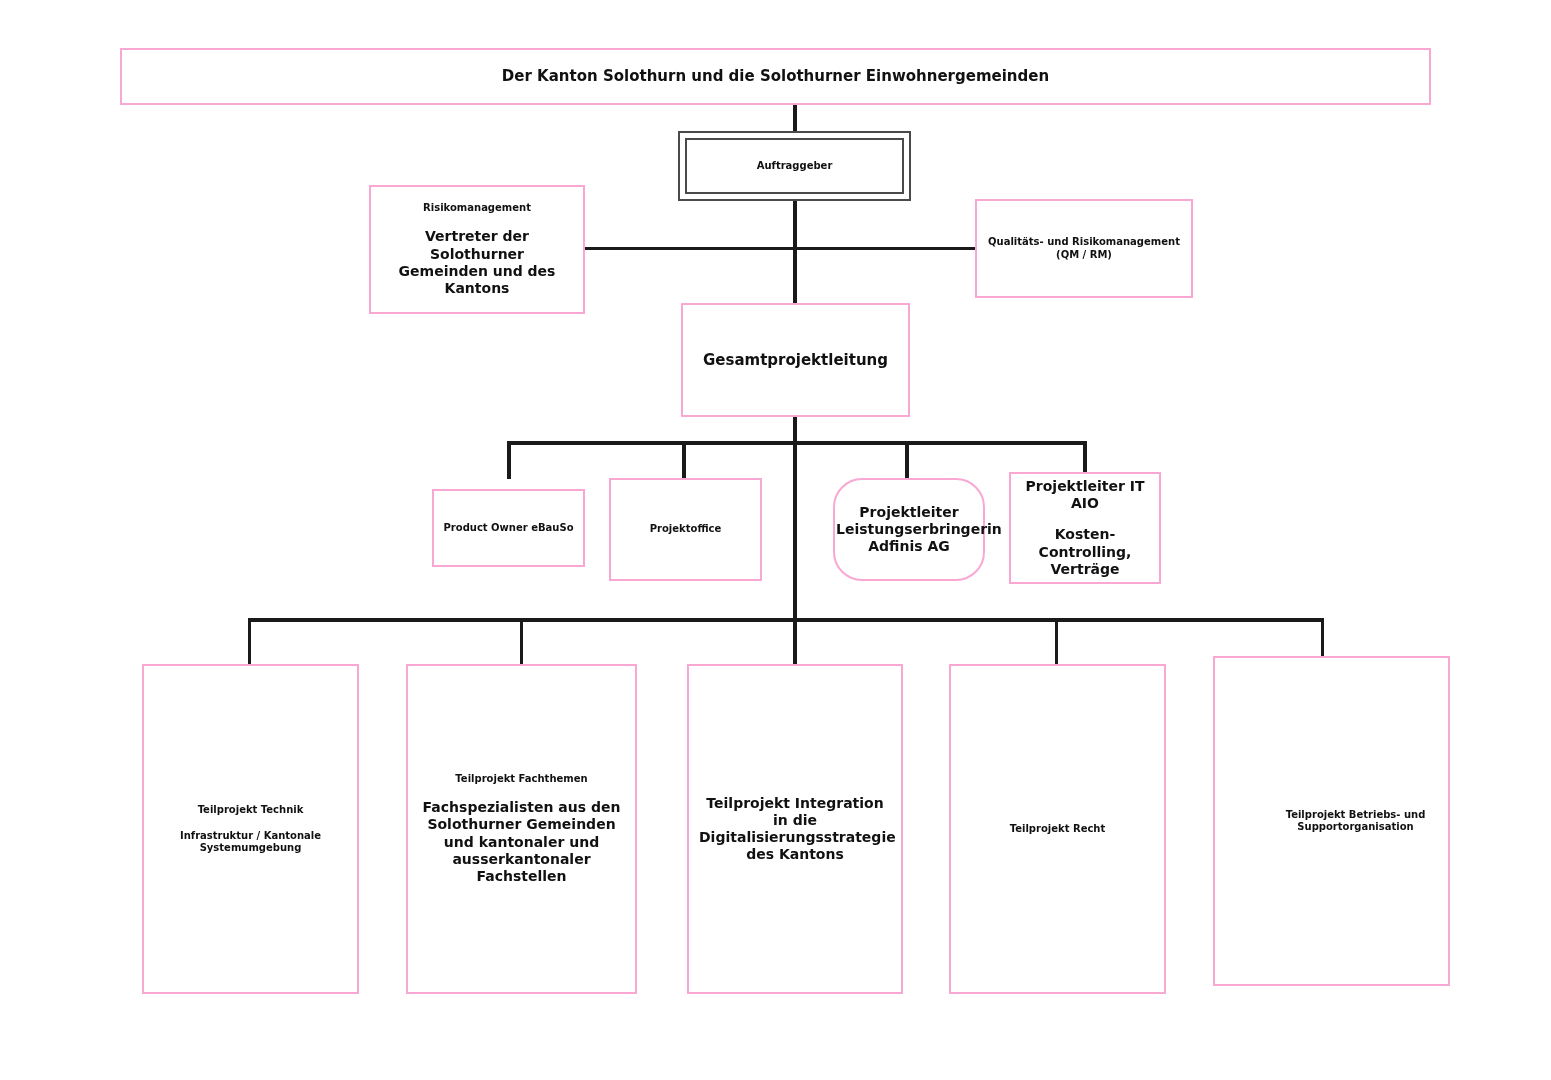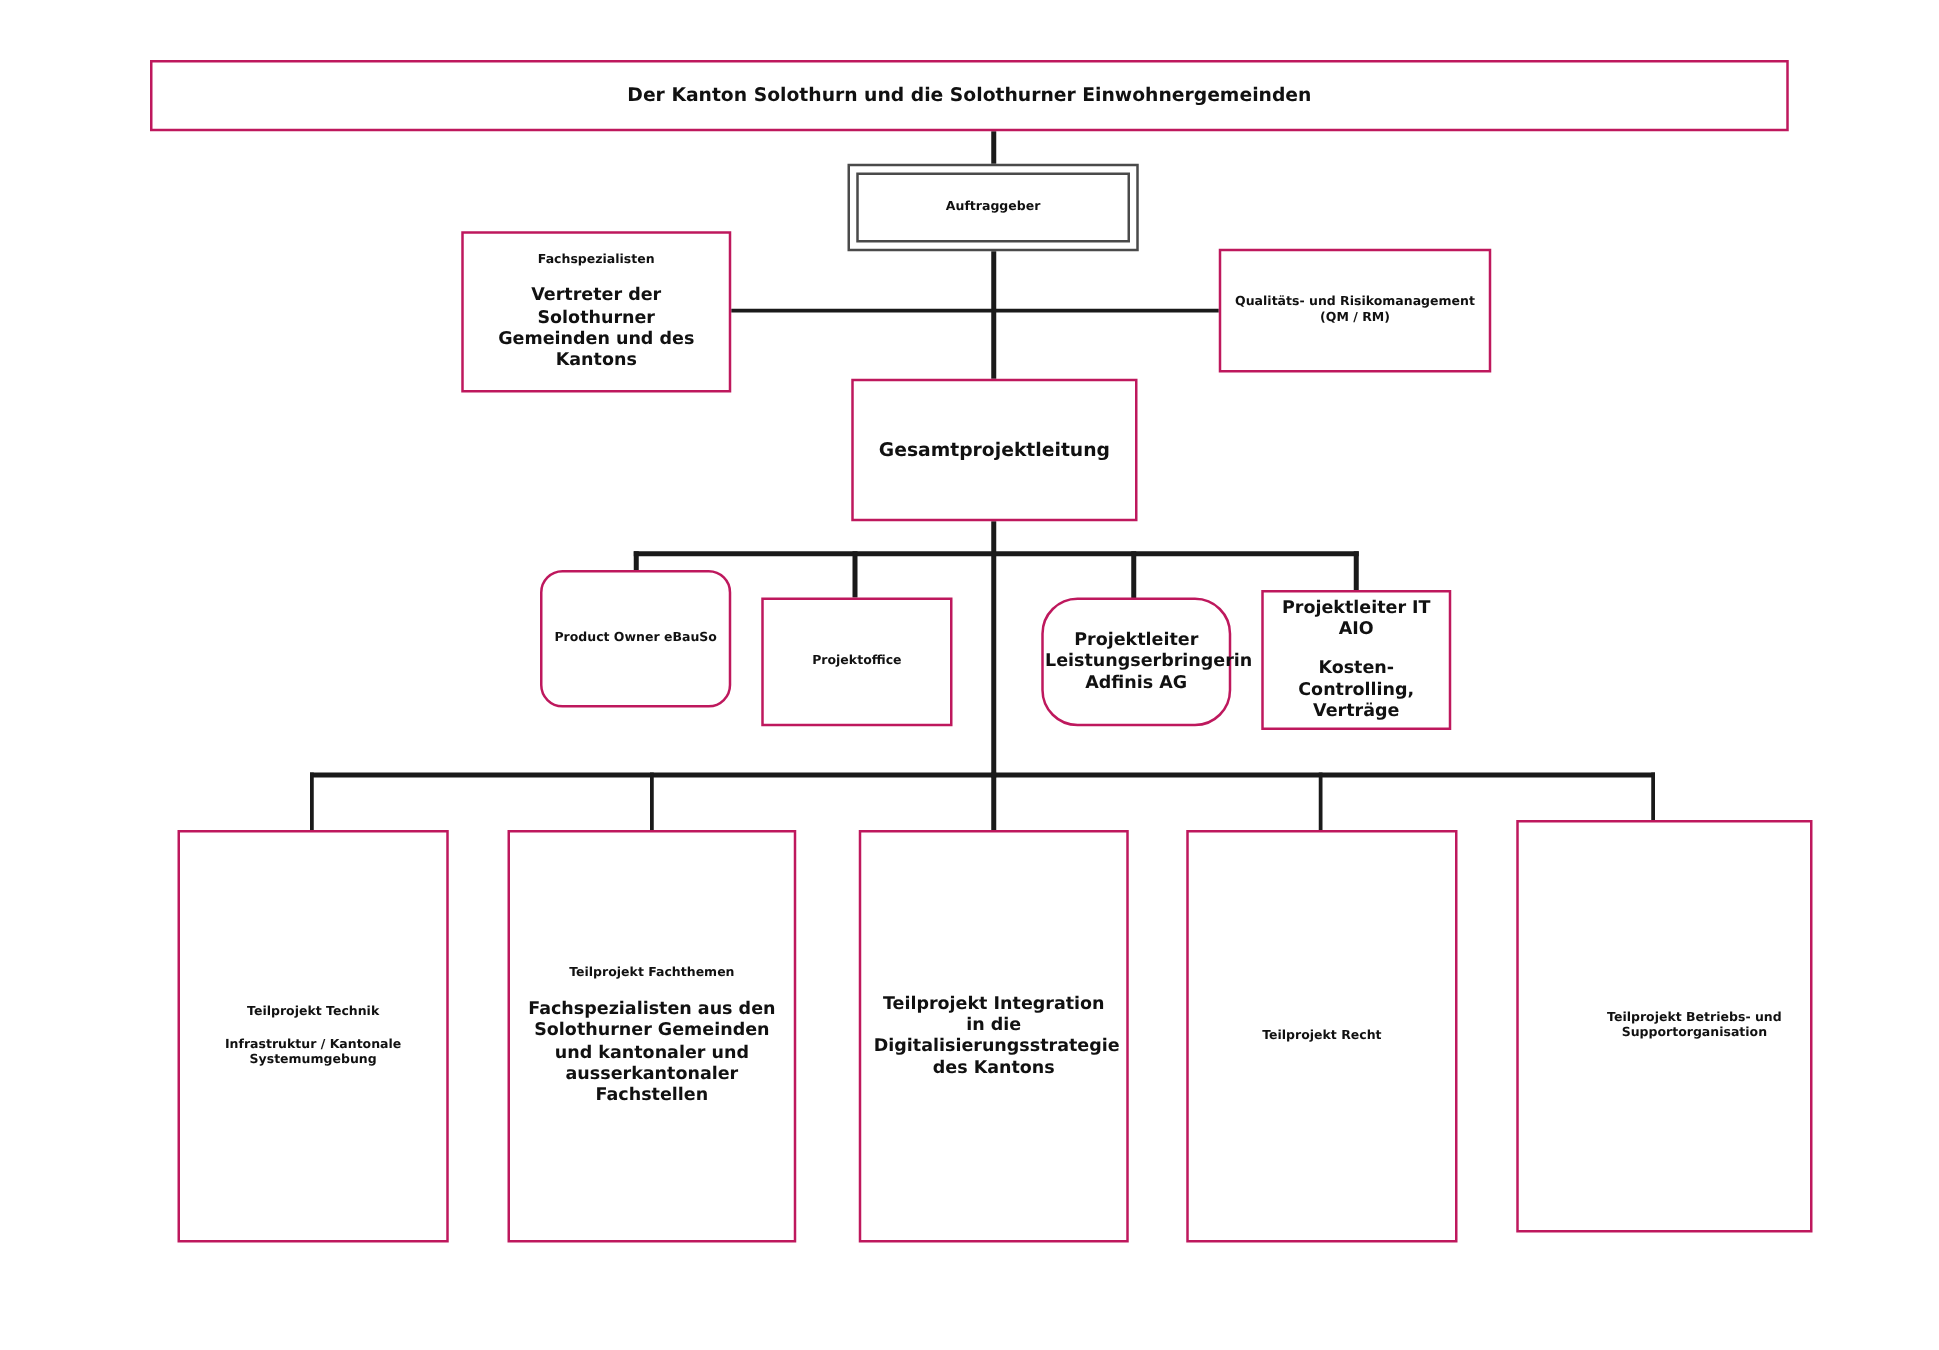--- a/index.html
+++ b/index.html
@@ -15,21 +15,21 @@
     position: relative;
     width: 1551px;
     height: 1080px;
     background: #ffffff;
     overflow: hidden;
   }
   
   .box {
     position: absolute;
     box-sizing: border-box;
-    border: 2px solid #be185d;
+    border: 2px solid #f9a8d4;
     background: #ffffff;
     display: flex;
     flex-direction: column;
     align-items: center;
     justify-content: center;
     text-align: center;
     color: #111111;
     font-weight: bold;
     z-index: 3;
   }
@@ -93,33 +93,33 @@
   <div class="box" style="left:120px; top:48px; width:1311px; height:57px;">
     <span class="line-block t15">Der Kanton Solothurn und die Solothurner Einwohnergemeinden</span>
   </div>
 
   <div class="box double" style="left:678px; top:131px; width:233px; height:70px;">
     <span class="inner-frame"></span>
     <span class="line-block t14">Auftraggeber</span>
   </div>
 
   <div class="box" style="left:369px; top:185px; width:216px; height:129px;">
-    <span class="line-block t14">Fachspezialisten</span>
+    <span class="line-block t14">Risikomanagement</span>
     <span class="line-block t13" style="max-width:186px;">Vertreter der Solothurner Gemeinden und des Kantons</span>
   </div>
 
   <div class="box" style="left:975px; top:199px; width:218px; height:99px;">
     <span class="line-block t14" style="max-width:204px;">Qualitäts- und Risikomanagement (QM / RM)</span>
   </div>
 
   <div class="box" style="left:681px; top:303px; width:229px; height:114px;justify-content:center;">
     <span class="line-block t15">Gesamtprojektleitung</span>
   </div>
 
-  <div class="box" style="left:432px; top:456px; width:153px; height:110px;border-radius:18px;">
+  <div class="box" style="left:432px; top:489px; width:153px; height:78px;">
     <span class="line-block t14" style="max-width:130px;">Product Owner eBauSo</span>
   </div>
 
   <div class="box" style="left:609px; top:478px; width:153px; height:103px;">
     <span class="line-block t14">Projektoffice</span>
   </div>
 
   <div class="box" style="left:833px; top:478px; width:152px; height:103px;border-radius:29px;">
     <span class="line-block t13" style="max-width:146px;">Projektleiter Leistungserbringerin Adfinis AG</span>
   </div>

